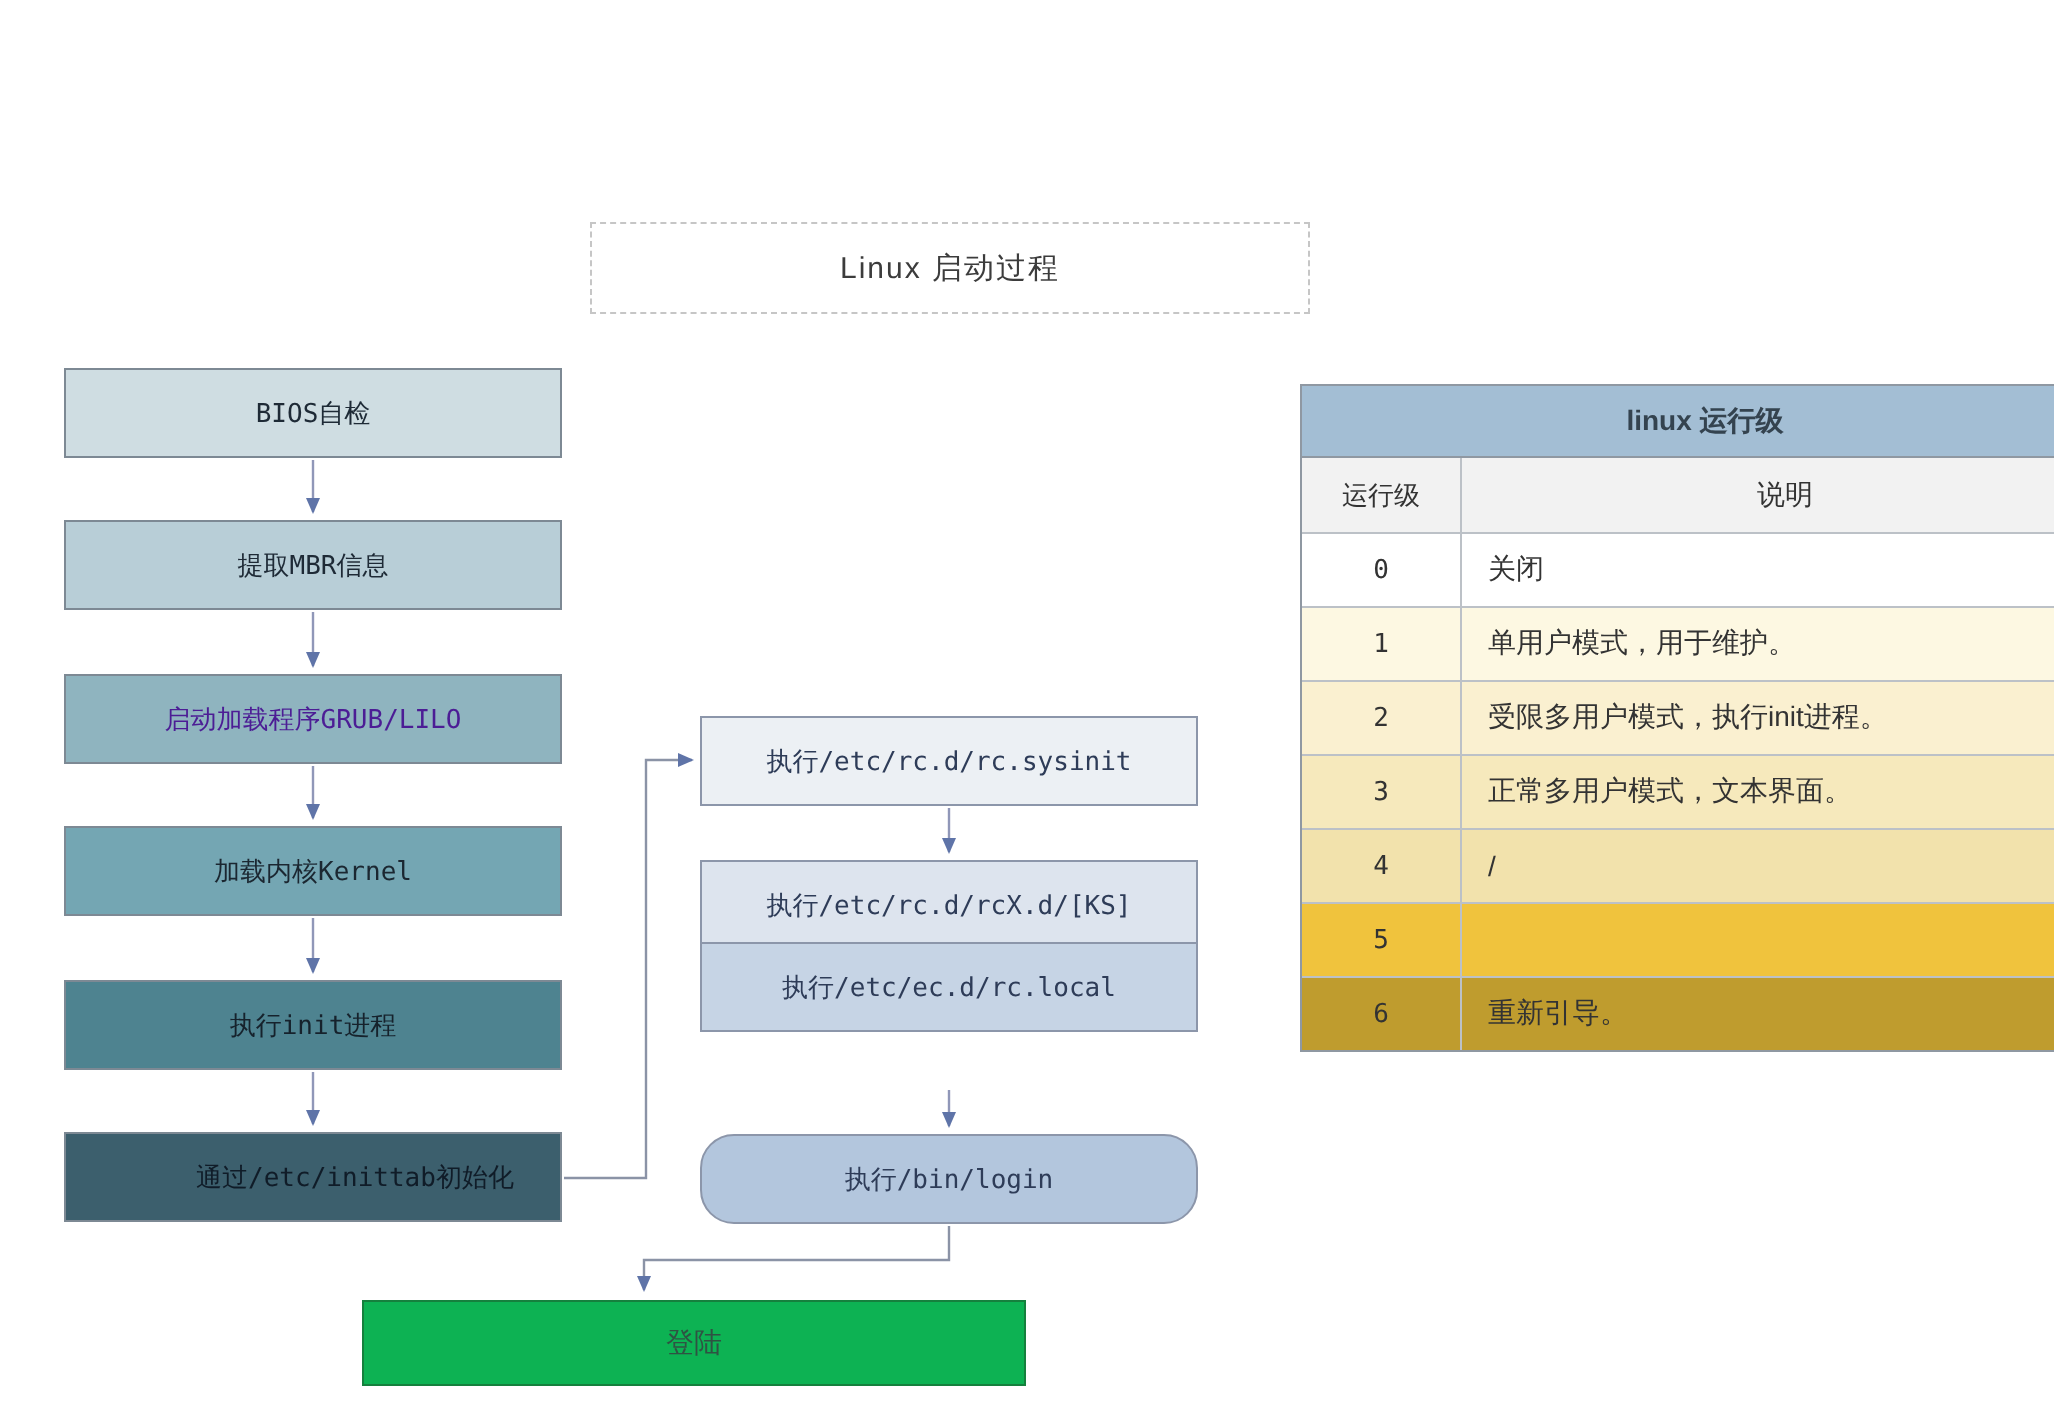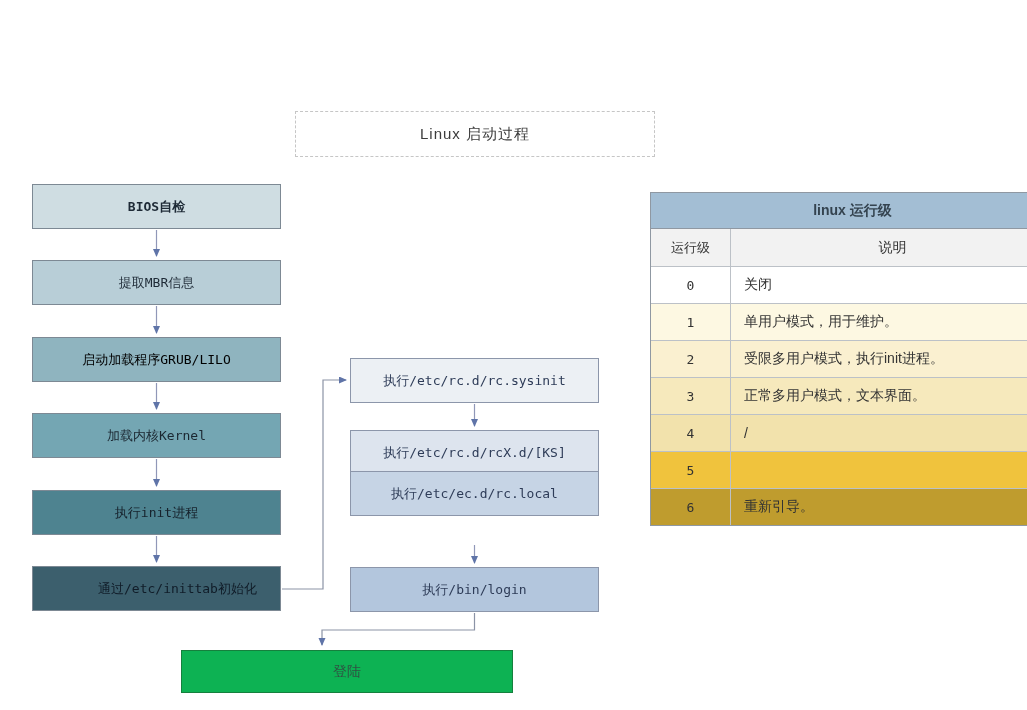--- a/index.html
+++ b/index.html
@@ -36,21 +36,21 @@
     box-sizing: border-box;
     display: flex; align-items: center; justify-content: center;
     font-family: "DejaVu Sans Mono", "Liberation Mono", monospace;
     font-size: 13px;
     border: 1px solid #7d8994;
   }
   .left-col { left: 32px; }
   .mid-col  { left: 350px; border-color: #8c96aa; }
   .lb1 { top: 184px; } .lb2 { top: 260px; } .lb3 { top: 337px; }
   .lb4 { top: 413px; } .lb5 { top: 490px; } .lb6 { top: 566px; padding-left: 42px; }
-  .mb1 { top: 358px; } .mb2 { top: 430px; } .mb3 { top: 471px; } .mb4 { top: 567px; }
+  .mb1 { top: 358px; } .mb2 { top: 430px; } .mb3 { top: 471px; } .mb4 { top: 567px; border-radius: 17px; }
   .final-box {
     position: absolute;
     left: 181px; top: 650px;
     width: 332px; height: 43px;
     box-sizing: border-box;
     border: 1px solid #15803d;
     display: flex; align-items: center; justify-content: center;
     font-size: 14px;
     font-family: "DejaVu Sans Mono", "Liberation Mono", monospace;
   }
@@ -116,23 +116,23 @@
     <path d="M474.5 477 L474.5 495" stroke="#9097b8" stroke-width="1.2" fill="none" marker-end="url(#arr)"></path>
     <path d="M474.5 545 L474.5 563" stroke="#9097b8" stroke-width="1.2" fill="none" marker-end="url(#arr)"></path>
 
     <path d="M282 589 L323 589 L323 380 L346 380" stroke="#8b93a6" stroke-width="1.2" fill="none" marker-end="url(#arr)"></path>
 
     <path d="M474.5 613 L474.5 630 L322 630 L322 645" stroke="#8b93a6" stroke-width="1.2" fill="none" marker-end="url(#arr)"></path>
   </svg>
 
   <div class="title-box">Linux 启动过程</div>
 
-  <div class="flow-box left-col lb1" style="background-color: rgb(207, 221, 226); color: rgb(30, 42, 54); font-weight: bold;">BIOS自检</div>
+  <div class="flow-box left-col lb1" style="background-color: rgb(207, 221, 226); color: rgb(30, 42, 54);">BIOS自检</div>
   <div class="flow-box left-col lb2" style="background-color: rgb(184, 206, 215); color: rgb(30, 42, 54);">提取MBR信息</div>
-  <div class="flow-box left-col lb3" style="background-color: rgb(143, 180, 191); color: #000000;">启动加载程序GRUB/LILO</div>
+  <div class="flow-box left-col lb3" style="background-color: rgb(143, 180, 191); color: #4c1d95;">启动加载程序GRUB/LILO</div>
   <div class="flow-box left-col lb5" style="background-color: rgb(78, 131, 144); color: rgb(22, 34, 44);">执行init进程</div>
   <div class="flow-box left-col lb4" style="background-color: rgb(116, 166, 179); color: rgb(27, 39, 49);">加载内核Kernel</div>
   <div class="flow-box left-col lb6" style="background-color: rgb(60, 95, 109); color: rgb(16, 28, 40);">通过/etc/inittab初始化</div>
 
   <div class="flow-box mid-col mb1" style="background-color: rgb(236, 240, 244); color: rgb(46, 60, 88);">执行/etc/rc.d/rc.sysinit</div>
   <div class="flow-box mid-col mb2" style="background-color: rgb(221, 228, 238); color: rgb(46, 60, 88);">执行/etc/rc.d/rcX.d/[KS]</div>
   <div class="flow-box mid-col mb3" style="background-color: rgb(198, 212, 229); color: rgb(46, 60, 88);">执行/etc/ec.d/rc.local</div>
   <div class="flow-box mid-col mb4" style="background-color: rgb(179, 198, 221); color: rgb(46, 60, 88);">执行/bin/login</div>
 
   <div class="final-box" style="background-color: rgb(13, 178, 83); color: rgb(47, 82, 67);">登陆</div>

